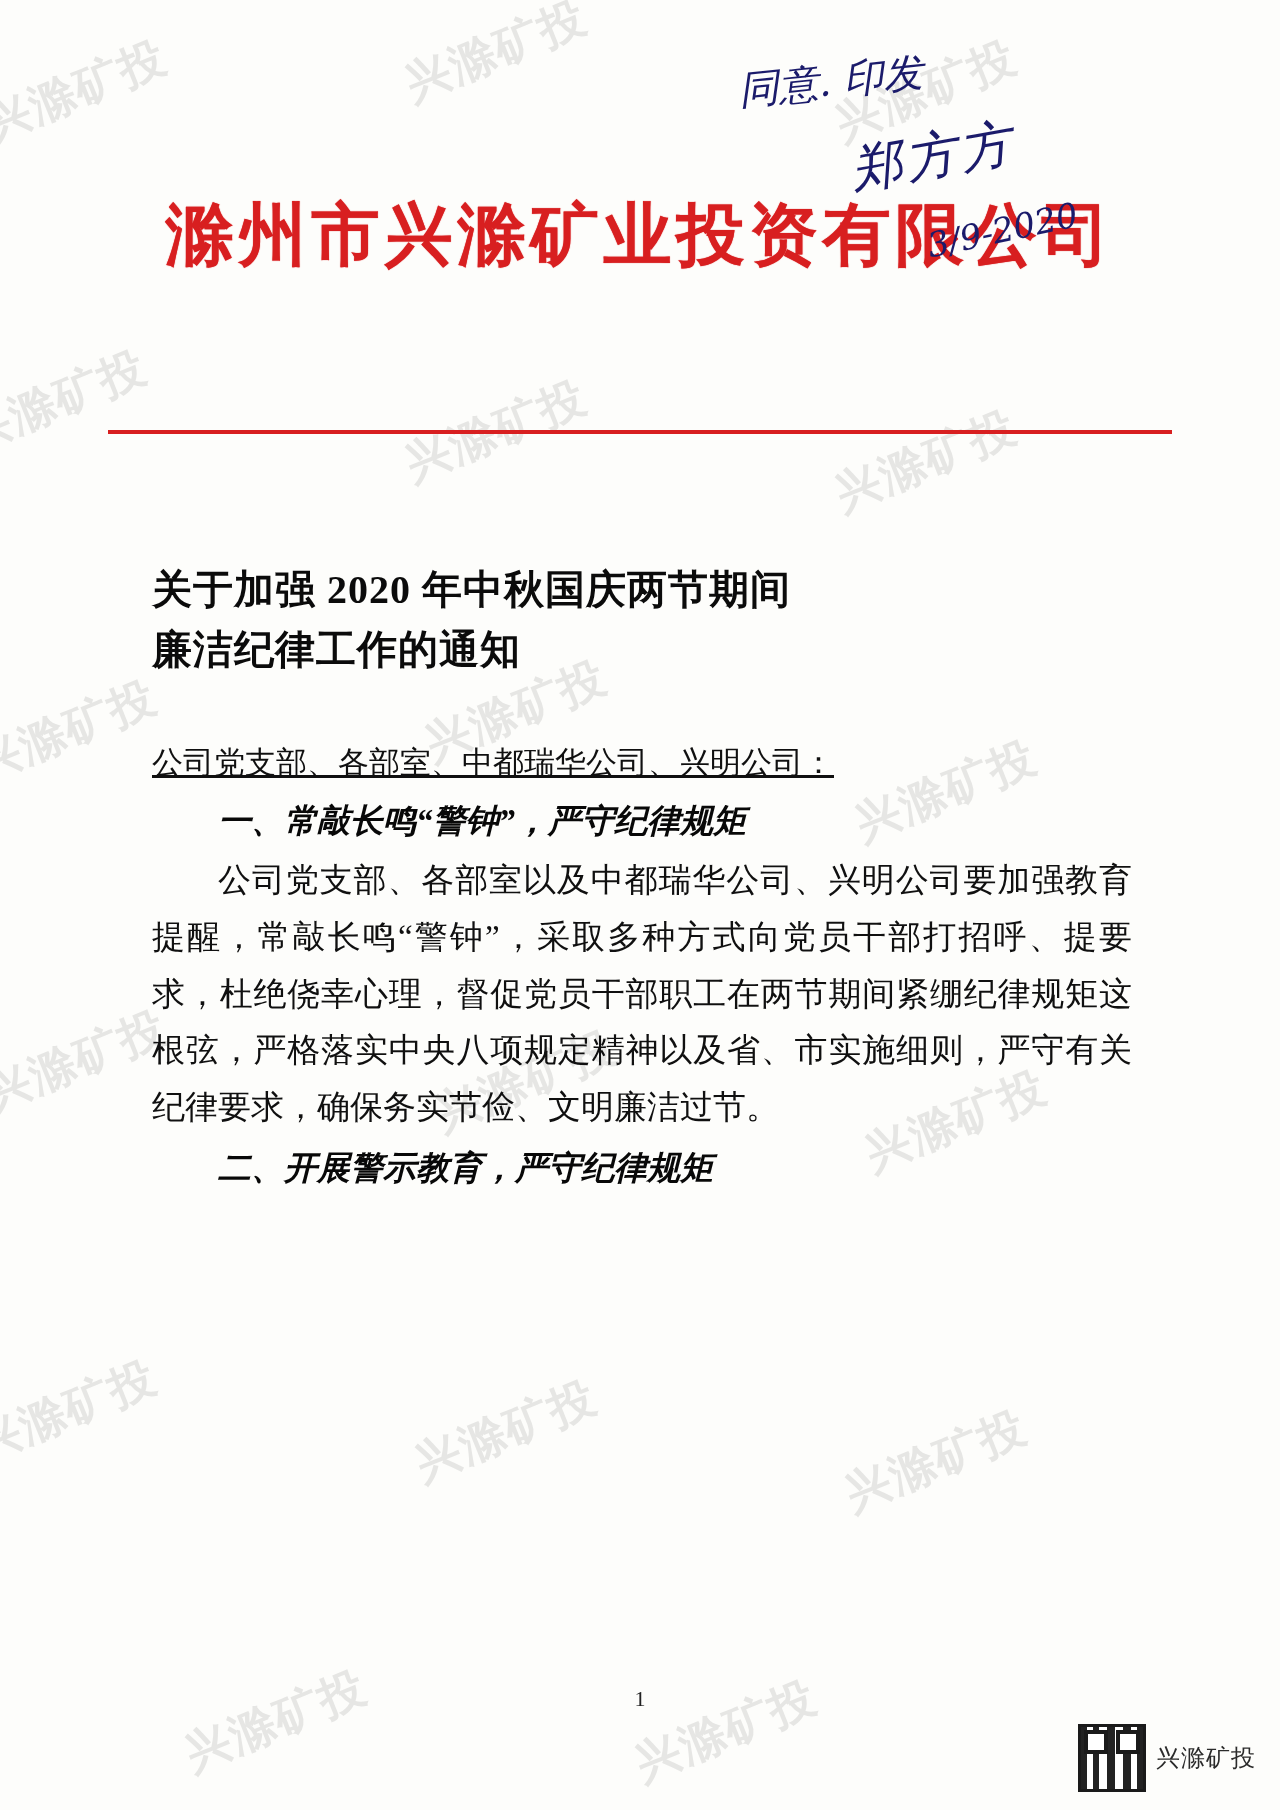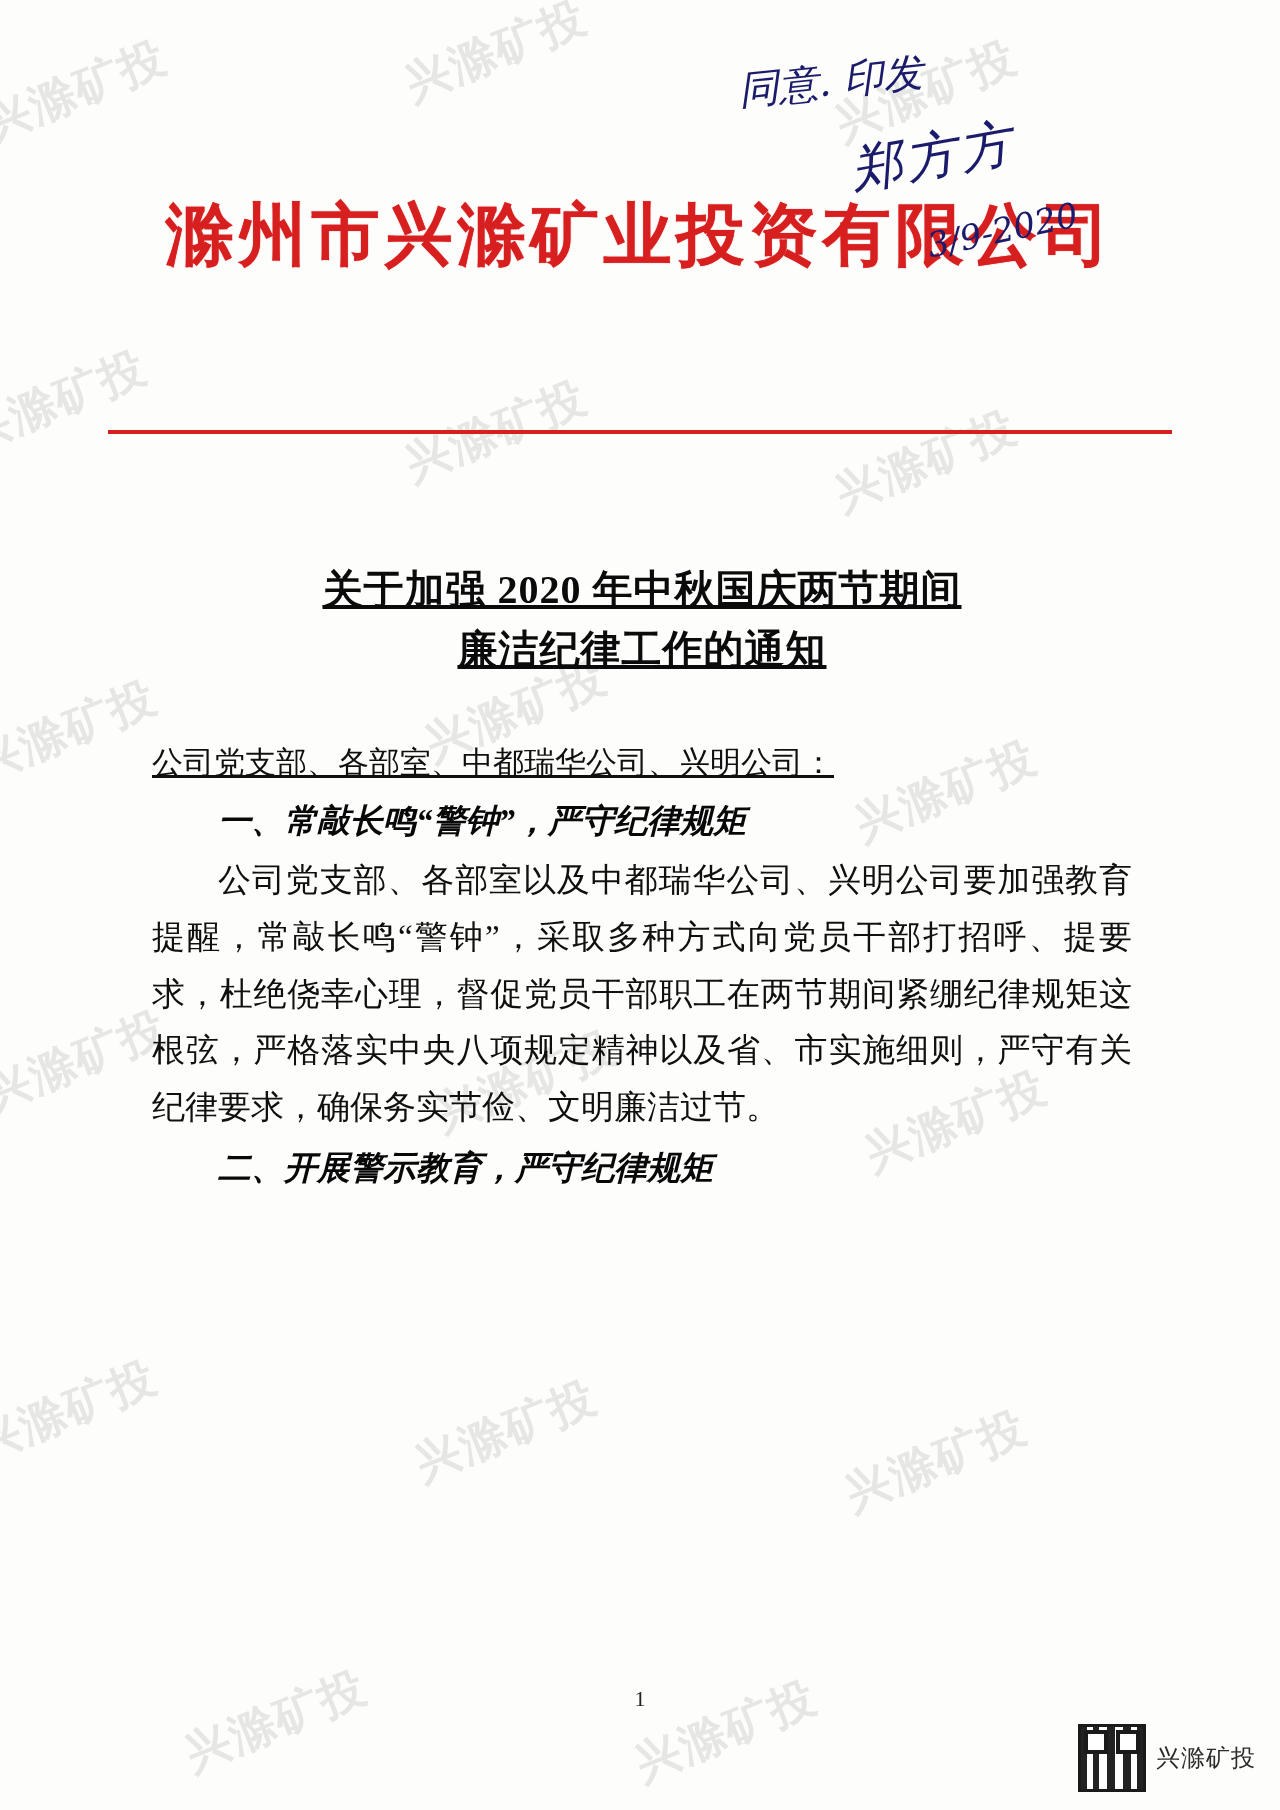--- a/index.html
+++ b/index.html
@@ -108,28 +108,26 @@
 
   
   .doc-body {
     position: absolute;
     top: 560px;
     left: 152px;
     width: 980px;
     z-index: 10;
   }
   .doc-title {
-    text-align: center;
     font-size: 40px;
     font-weight: 700;
     line-height: 1.5;
     color: #0b0b0b;
     letter-spacing: 1px;
     margin-bottom: 56px;
-    text-decoration: underline;
   }
   .doc-title .line {
     display: block;
   }
   .addressee {
     font-size: 31px;
     line-height: 1.72;
     color: #101010;
     margin-bottom: 2px;
     text-decoration: underline;

